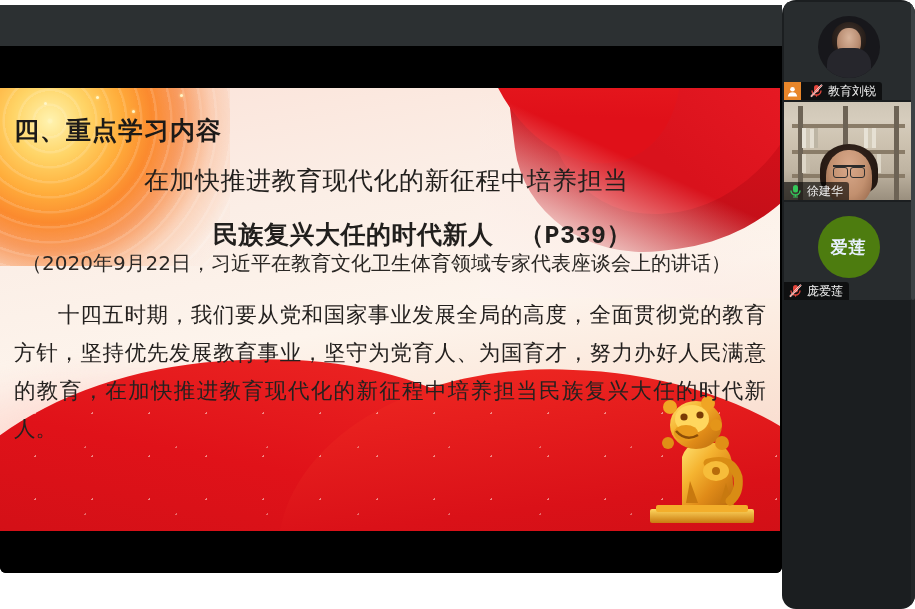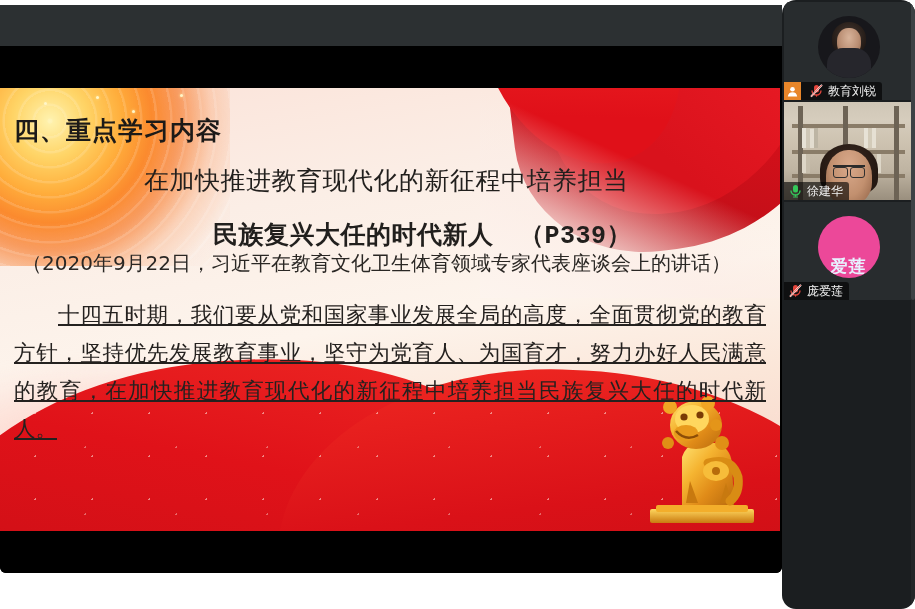--- a/index.html
+++ b/index.html
@@ -130,21 +130,20 @@
   .s-source {
     position:absolute; left: 22px; top: 162px;
     font-size: 20px; color:#2a2724; letter-spacing:0px;
     font-family: "DejaVu Sans", "Liberation Sans", sans-serif;
   }
   .s-body {
     position:absolute; left: 14px; top: 208px; width: 752px;
     font-size: 21.5px; line-height: 38px; color:#24211f;
     text-indent: 44px; text-align: justify;
     font-family: "DejaVu Sans", "Liberation Sans", sans-serif;
-    text-decoration: underline;
   }
 
   .black-band-bottom { position: absolute; left:0; top:485px; width: 782px; height: 42px; background:#000; }
 
   
   .bottom-bar {
     position:absolute; left:0; top:573px; width: 782px; height: 36px;
     background:#2c3032;
   }
   .share-pill {
@@ -194,22 +193,22 @@
       radial-gradient(circle at 30% 25%, #c8e870 0%, #9fd13e 22%, transparent 45%),
       radial-gradient(circle at 70% 20%, #d9f08a 0%, #8fc63a 25%, transparent 48%),
       radial-gradient(circle at 50% 60%, #eaf7c0 0%, #b9e06a 30%, transparent 60%),
       linear-gradient(160deg,#9ed24a 0%, #d7efa5 55%, #f3fbe4 100%);
   }
   .av-beach { width:100%; height:100%;
     background: linear-gradient(180deg,#cfd6dc 0%, #dfe4e8 42%, #c9d3d8 52%, #b9c5cc 72%, #c9d1d5 100%);
     position:relative; }
   .av-beach .fig { position:absolute; left:47%; top:44%; width:6px; height:19px;
     background:#7a3c46; border-radius:3px 3px 1px 1px; }
-  .av-blue { width:100%; height:100%; background:#ec4899;
-    display:flex; align-items:flex-end; justify-content:center; }
+  .av-blue { width:100%; height:100%; background:#4d7c0f;
+    display:flex; align-items:center; justify-content:center; }
   .av-blue span { color:#e8f1ff; font-size:17px; font-weight:700; letter-spacing:1px;
     font-family:"DejaVu Sans","Liberation Sans",sans-serif; }
   .av-sky { width:100%; height:100%;
     background: linear-gradient(180deg,#3f9fe8 0%, #63b6ef 55%, #8fcdf5 100%);
     position:relative; overflow:hidden; }
   .av-sky .cloud { position:absolute; background:#fff; border-radius:50%; opacity:.95; }
   .av-sky .bird { position:absolute; left:30%; top:40%; width:26px; height:22px;
     background: radial-gradient(circle at 40% 40%, #ffe14d 0%, #f6cf25 60%, #e8b800 100%);
     border-radius: 50% 50% 45% 55%; }
   .av-sky .bird:after { content:''; position:absolute; right:-5px; top:9px;

